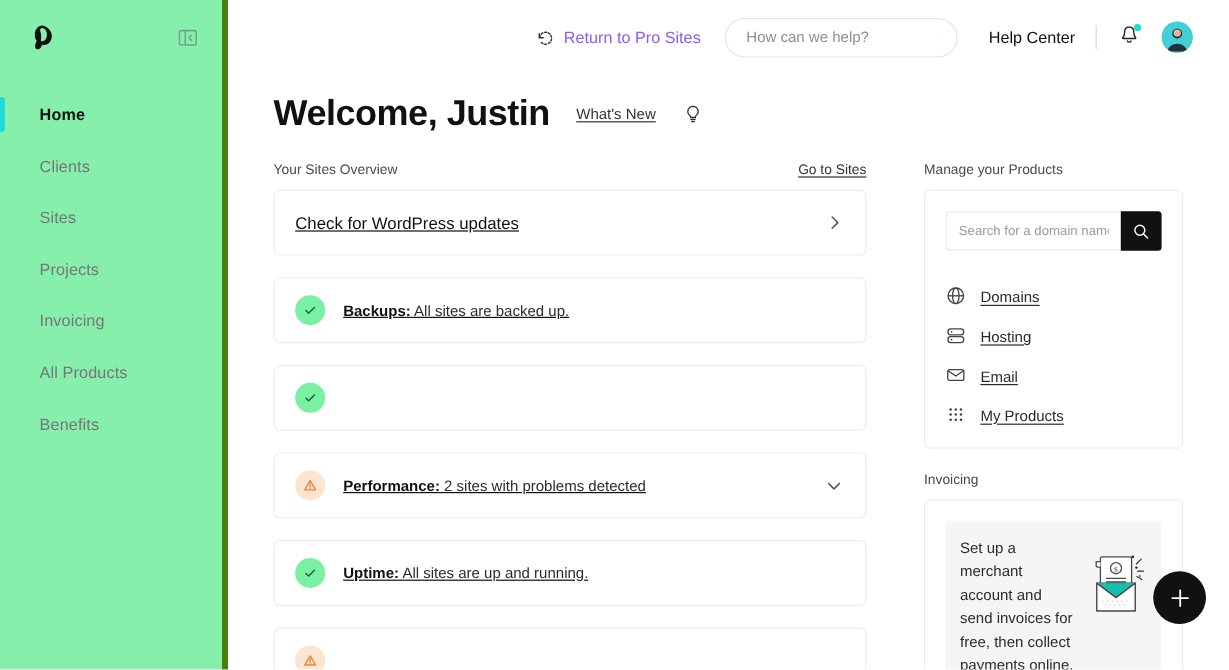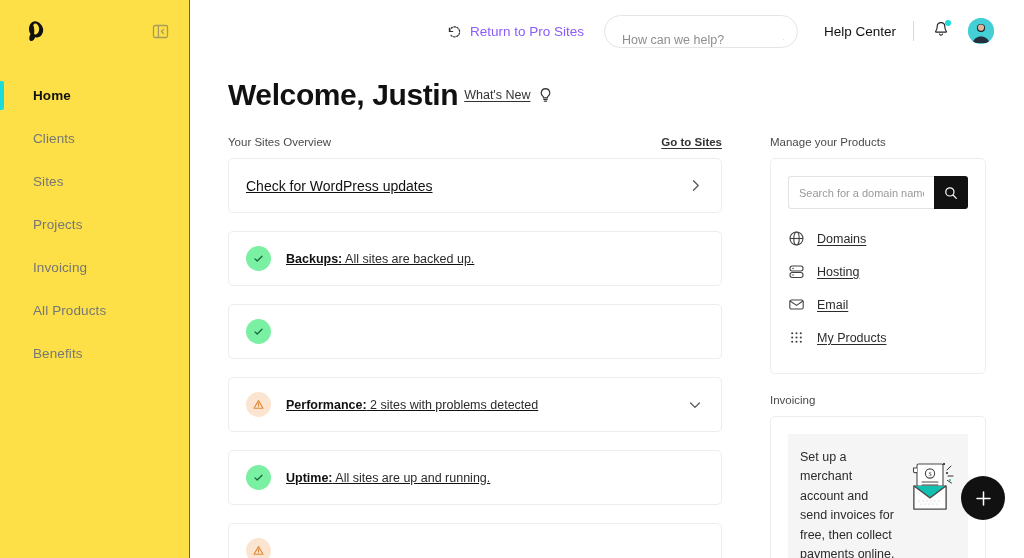--- a/index.html
+++ b/index.html
@@ -8,22 +8,22 @@
     font-family: "Liberation Sans", sans-serif;
     background: #ffffff;
     color: #111111;
     overflow: hidden;
   }
   #app { position: relative; width: 1024px; height: 558px; display: flex; }
 
   
   #sidebar {
     width: 190px; height: 558px;
-    background: #fde047;
-    border-right: 1px solid #4d7c0f;
+    background: #86efac;
+    border-right: 5px solid #4d7c0f;
     position: relative; flex: 0 0 190px;
   }
   #sidebar-top {
     height: 62px; display: flex; align-items: center;
     justify-content: space-between; padding: 0 20px 0 22px;
   }
   .logo-mark { width: 26px; height: 26px; display: block; }
   .collapse-btn {
     width: 17px; height: 17px; opacity: .55; cursor: pointer;
   }
@@ -46,21 +46,21 @@
   #topbar {
     height: 62px; display: flex; align-items: center;
     justify-content: flex-end; padding-right: 30px; gap: 0;
   }
   .return-link {
     display: flex; align-items: center; gap: 8px;
     font-size: 13.5px; color: #8b5cf6; cursor: pointer; margin-right: 20px;
   }
   .search-wrap {
     width: 194px; height: 33px; border: 1px solid #e5e5e5;
-    border-radius: 17px; display: flex; align-items: flex-end;
+    border-radius: 17px; display: flex; align-items: center;
     padding: 0 13px 0 17px; background: #fff;
   }
   .search-wrap input {
     flex: 1; border: 0; outline: 0; font-size: 12.5px;
     color: #111; font-family: inherit; background: transparent;
   }
   .search-wrap input::placeholder { color: #8e8e8e; }
   .help-center {
     font-size: 13.5px; color: #111; cursor: pointer;
     margin-left: 26px; margin-right: 17px;
@@ -71,21 +71,21 @@
     position: absolute; right: -1px; top: 0px;
     width: 6px; height: 6px; border-radius: 50%; background: #1bdbdb;
   }
   .avatar {
     width: 26px; height: 26px; border-radius: 50%;
     margin-left: 18px; overflow: hidden; background: #3ad0d8; cursor: pointer;
   }
 
   
   #welcome {
-    display: flex; align-items: center; gap: 6px;
+    display: flex; align-items: center; gap: 22px;
     padding: 16px 0 0 38px;
   }
   #welcome h1 { font-size: 30px; font-weight: bold; letter-spacing: -.4px; }
   .whats-new {
     font-size: 12.5px; color: #333; text-decoration: underline;
     text-underline-offset: 2px; cursor: pointer;
   }
   .bulb { margin-left: 2px; cursor: pointer; }
 
   
@@ -94,21 +94,21 @@
   #col-right { width: 216px; flex: 0 0 216px; }
 
   .section-head {
     display: flex; justify-content: space-between; align-items: baseline;
     margin-bottom: 10px;
     gap: 19px;
   }
   .section-label { font-size: 11.5px; color: #4a4a4a; }
   .section-link {
     font-size: 11.5px; color: #333; text-decoration: underline;
-    text-underline-offset: 2px; cursor: pointer; font-weight: bold;
+    text-underline-offset: 2px; cursor: pointer;
   }
 
   .card {
     border: 1px solid #ededed; border-radius: 5px; background: #fff;
     margin-bottom: 18px;
   }
   .card-row {
     height: 53px; display: flex; align-items: center;
     padding: 0 18px 0 17px; cursor: pointer; text-decoration: underline;
   }
@@ -135,21 +135,21 @@
     flex: 1; border: 1px solid #e3e3e3; border-right: 0;
     border-radius: 3px 0 0 3px; padding: 0 10px; font-size: 11px;
     outline: 0; font-family: inherit; color: #111; min-width: 0;
   }
   .domain-search input::placeholder { color: #9a9a9a; }
   .domain-search button {
     width: 34px; background: #111; border: 0; border-radius: 0 3px 3px 0;
     cursor: pointer; display: flex; align-items: center; justify-content: center;
   }
   .prod-link {
-    display: flex; align-items: center; gap: 12px;
+    display: flex; align-items: flex-end; gap: 12px;
     height: 33px; cursor: pointer;
   }
   .prod-link span.lbl {
     font-size: 12.5px; color: #2b2b2b; text-decoration: underline;
     text-underline-offset: 2px;
   }
   .prod-ico { width: 17px; height: 17px; flex: 0 0 17px; opacity: .85; }
 
   #invoicing-section { margin-top: 20px; }
   .invoice-panel { padding: 0; overflow: hidden; }

